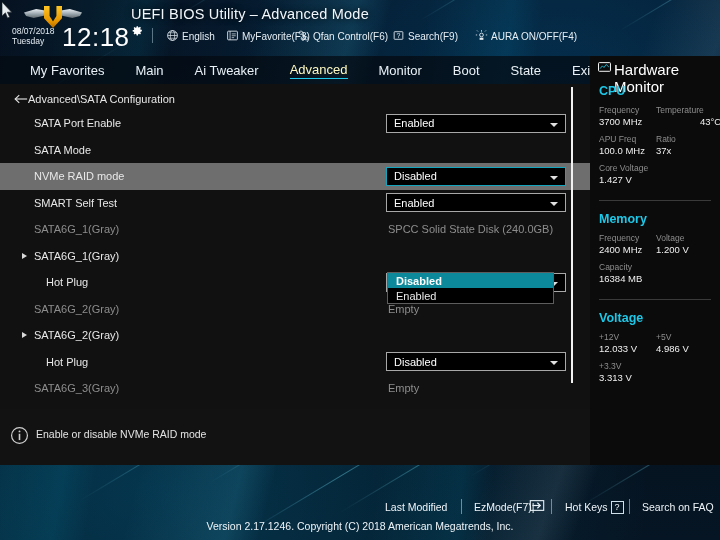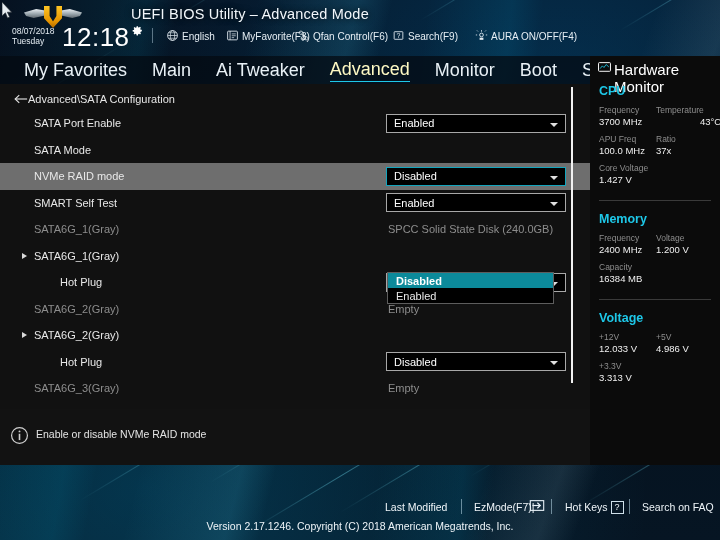--- a/index.html
+++ b/index.html
@@ -56,36 +56,36 @@
   .clock { position: absolute; left: 62px; top: 22px; font-size: 26px; color: #ffffff; letter-spacing: .5px; }
   .gear-ic { position: absolute; left: 131px; top: 24px; width: 13px; height: 13px; }
   .hdr-sep { position: absolute; top: 28px; width: 1px; height: 15px; background: rgba(200,225,240,.45); }
 
   .hdr-item { position: absolute; top: 31px; color: #e6eef4; font-size: 10px; white-space: nowrap; }
   .hdr-ic { position: absolute; top: 29px; width: 13px; height: 13px; }
 
   
   .navbar { position: absolute; left: 0; top: 56px; width: 720px; height: 28px; background: rgba(4,10,16,.72); }
   .nav-tabs { position: absolute; left: 24px; top: 0; height: 28px; display: flex; align-items: center; gap: 25px; }
-  .nav-tab { color: #e9f1f6; font-size: 18px; cursor: default; white-space: nowrap; }
+  .nav-tab { color: #e9f1f6; font-size: 13px; cursor: default; white-space: nowrap; margin-left: 6px; }
   .nav-tab.active { color: #fef9c3; border-bottom: 1.5px solid #1ec8e8; padding-bottom: 1px; }
 
   
   .content { position: absolute; left: 0; top: 84px; width: 590px; height: 325px; background: #111111; }
   .crumb { position: absolute; left: 14px; top: 6px; height: 18px; display: flex; align-items: center; }
   .back-arrow { width: 14px; height: 12px; }
   .crumb-text { color: #e6e6e6; font-size: 11px; }
 
   .rows { position: absolute; left: 0; top: 26px; width: 590px; height: 299px; overflow: hidden; }
   .row { position: relative; height: 26.5px; display: flex; align-items: center; }
   .row.sel { background: #6e6e6e; }
   .row-label { position: absolute; font-size: 11px; color: #e8e8e8; white-space: nowrap; }
   .row-label.dim { color: #8d8d8d; }
   .row-label.lv0 { left: 34px; }
-  .row-label.lv1 { left: 60px; }
+  .row-label.lv1 { left: 46px; }
   .row-label.lv2 { left: 34px; }
   .row-val { position: absolute; left: 388px; font-size: 11px; color: #8d8d8d; white-space: nowrap; }
   .arrow-r { position: absolute; left: 22px; width: 0; height: 0;
              border-left: 5px solid #d9d9d9; border-top: 3.5px solid transparent; border-bottom: 3.5px solid transparent; }
 
   .ddbox {
     position: absolute; left: 386px; top: 3.5px; width: 180px; height: 19px;
     border: 1px solid #a8a8a8; background: #000; display: flex; align-items: center;
   }
   .ddbox.focus { border-color: #13a5bd; }
@@ -221,21 +221,21 @@
   </div>
 
   <div class="navbar">
     <div class="nav-tabs" id="nav-tabs">
         <div class="nav-tab">My Favorites</div>
         <div class="nav-tab">Main</div>
         <div class="nav-tab">Ai Tweaker</div>
         <div class="nav-tab active">Advanced</div>
         <div class="nav-tab">Monitor</div>
         <div class="nav-tab">Boot</div>
-        <div class="nav-tab">Solid</div>
+        <div class="nav-tab">State</div>
         <div class="nav-tab">Exit</div>
       </div>
   </div>
 
   <div class="content">
 
     <div class="crumb">
       <svg class="back-arrow" viewBox="0 0 16 12">
         <line x1="1.5" y1="6" x2="15" y2="6" stroke="#e2e2e2" stroke-width="1.3"></line>
         <polyline points="6,1.5 1.3,6 6,10.5" fill="none" stroke="#e2e2e2" stroke-width="1.3"></polyline>

